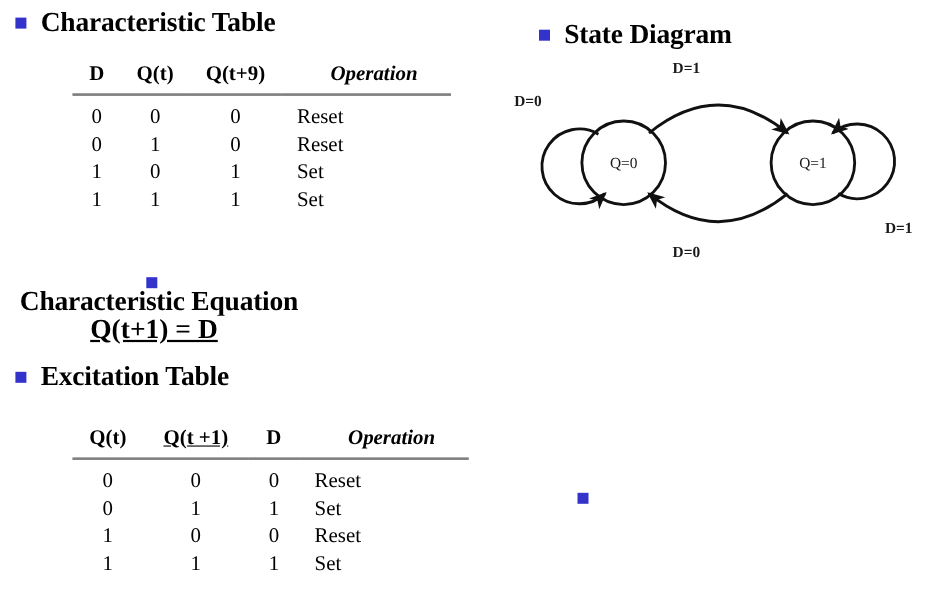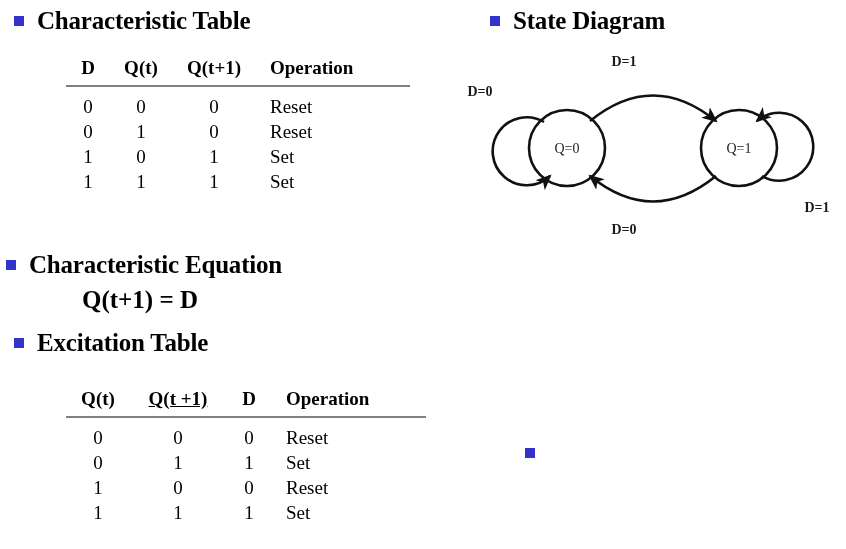--- a/index.html
+++ b/index.html
@@ -46,22 +46,23 @@
   }
   .truth-table th {
     font-weight: bold;
     font-size: 19px;
     padding: 0 0 6px 0;
     text-align: center;
     border-bottom: 2px solid #808080;
     white-space: nowrap;
   }
   .truth-table th.op-col {
-    text-align: left;
+    text-align: center;
     padding-left: 14px;
+    font-style: italic;
   }
   .truth-table td {
     font-weight: normal;
     font-size: 19px;
     text-align: center;
     padding: 2px 0 1px 0;
     white-space: nowrap;
   }
   .truth-table td.op-col {
     text-align: left;
@@ -83,20 +84,21 @@
   #exc-table .c2 { width: 46px; }
   #exc-table .c3 { width: 140px; }
 
   
   .eq-line {
     position: absolute;
     font-family: "Liberation Serif", "DejaVu Serif", serif;
     font-weight: bold;
     font-size: 25px;
     white-space: nowrap;
+    text-decoration: underline;
   }
 
   
   #state-diagram {
     position: absolute;
     left: 440px;
     top: 48px;
     width: 406px;
     height: 190px;
   }
@@ -119,21 +121,21 @@
 <div class="bullet-row" style="left:14px; top:8px;text-align:center;">
   <span class="sq-bullet"></span>
   <span class="bullet-label">Characteristic Table</span>
 </div>
 
 <table class="truth-table" id="char-table">
   <thead>
     <tr>
       <th class="c0">D</th>
       <th class="c1">Q(t)</th>
-      <th class="c2">Q(t+1)</th>
+      <th class="c2">Q(t+9)</th>
       <th class="c3 op-col">Operation</th>
     </tr>
   </thead>
   <tbody>
     <tr class="first-body">
       <td>0</td>
       <td>0</td>
       <td>0</td>
       <td class="op-col">Reset</td>
     </tr>
@@ -151,21 +153,21 @@
     </tr>
     <tr>
       <td>1</td>
       <td>1</td>
       <td>1</td>
       <td class="op-col">Set</td>
     </tr>
   </tbody>
 </table>
 
-<div class="bullet-row" style="left:6px; top:252px;">
+<div class="bullet-row" style="left:18px; top:252px;flex-direction:column;">
   <span class="sq-bullet"></span>
   <span class="bullet-label">Characteristic Equation</span>
 </div>
 <div class="eq-line" style="left:82px; top:286px;">Q(t+1) = D</div>
 
 <div class="bullet-row" style="left:14px; top:330px;text-align:right;">
   <span class="sq-bullet"></span>
   <span class="bullet-label">Excitation Table</span>
 </div>
 
@@ -199,21 +201,21 @@
     </tr>
     <tr>
       <td>1</td>
       <td>1</td>
       <td>1</td>
       <td class="op-col">Set</td>
     </tr>
   </tbody>
 </table>
 
-<div class="bullet-row" style="left:490px; top:8px;">
+<div class="bullet-row" style="left:490px; top:19px;">
   <span class="sq-bullet"></span>
   <span class="bullet-label">State Diagram</span>
 </div>
 
 <div id="state-diagram">
   <svg width="406" height="190" viewBox="0 0 406 190" xmlns="http://www.w3.org/2000/svg">
     <defs>
       <marker id="arrowhead" markerWidth="7" markerHeight="7" refX="5.2" refY="3" orient="auto" markerUnits="strokeWidth">
         <path d="M0,0.4 L6,3 L0,5.6 L1.6,3 Z" fill="#111111"></path>
       </marker>

